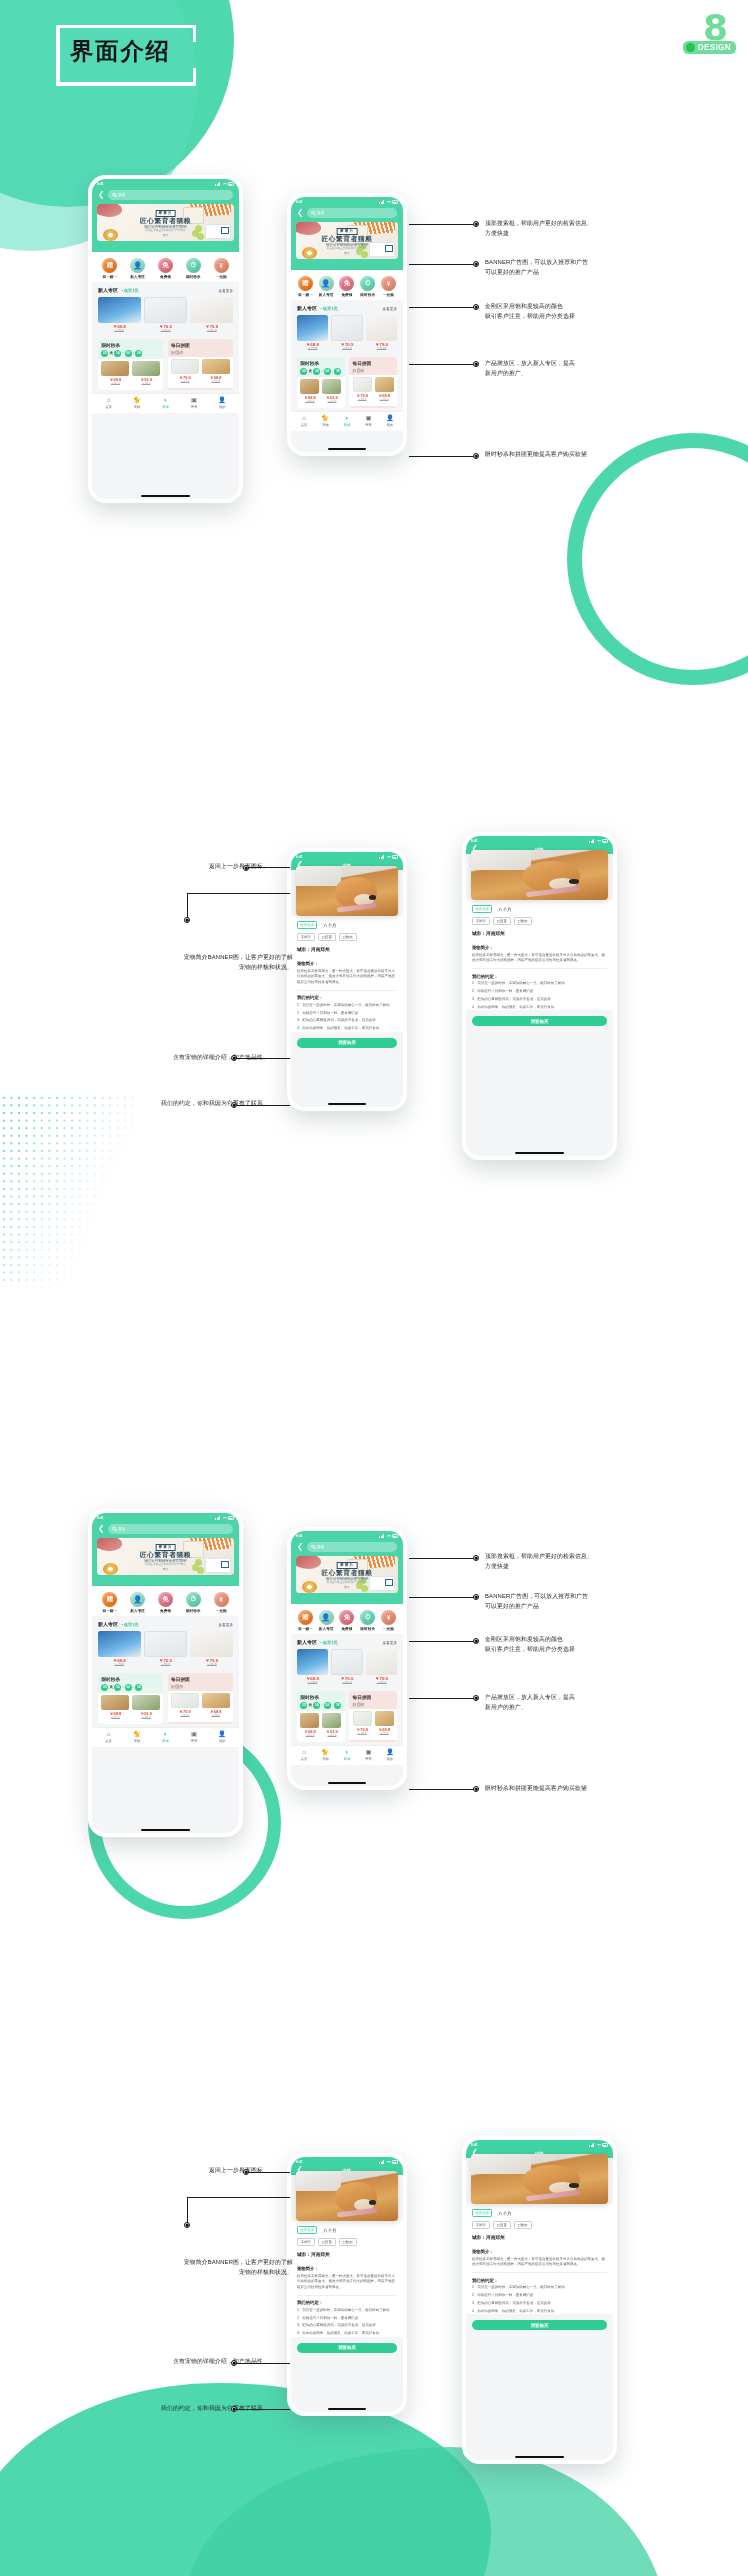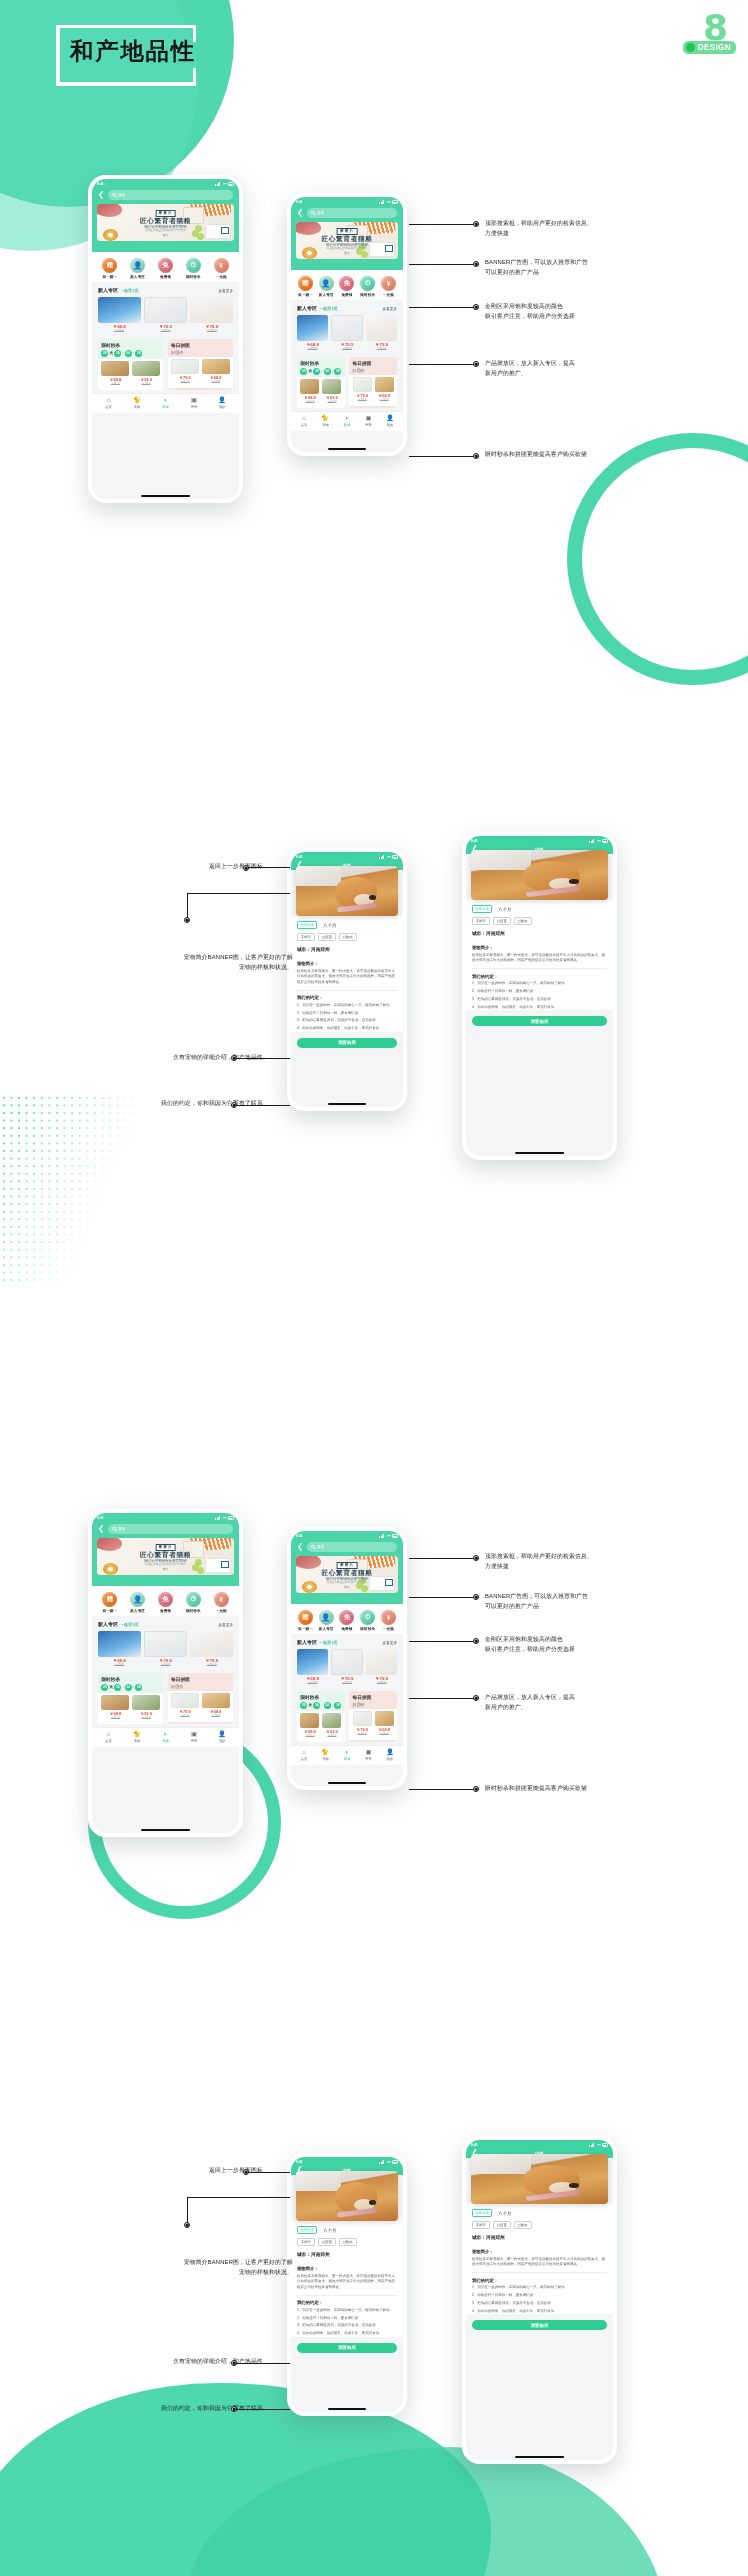--- a/index.html
+++ b/index.html
@@ -285,21 +285,21 @@
 
 <div class="page-title-wrap">
   <div class="bracket">
     <i class="bk-top"></i>
       <i class="bk-bot"></i>
       <i class="bk-l"></i>
     <i class="bk-r-t"></i>
       <i class="bk-r-b"></i>
   </div>
 </div>
-<div class="page-title">和产地品性</div>
+<div class="page-title">界面介绍</div>
 
 <div class="brand-logo">
   <div class="brand-8">8</div>
   <div class="brand-pill">
     <span class="brand-dot"></span>
     <span class="brand-word">DESIGN</span>
   </div>
 </div>
 
 <div id="stage">

